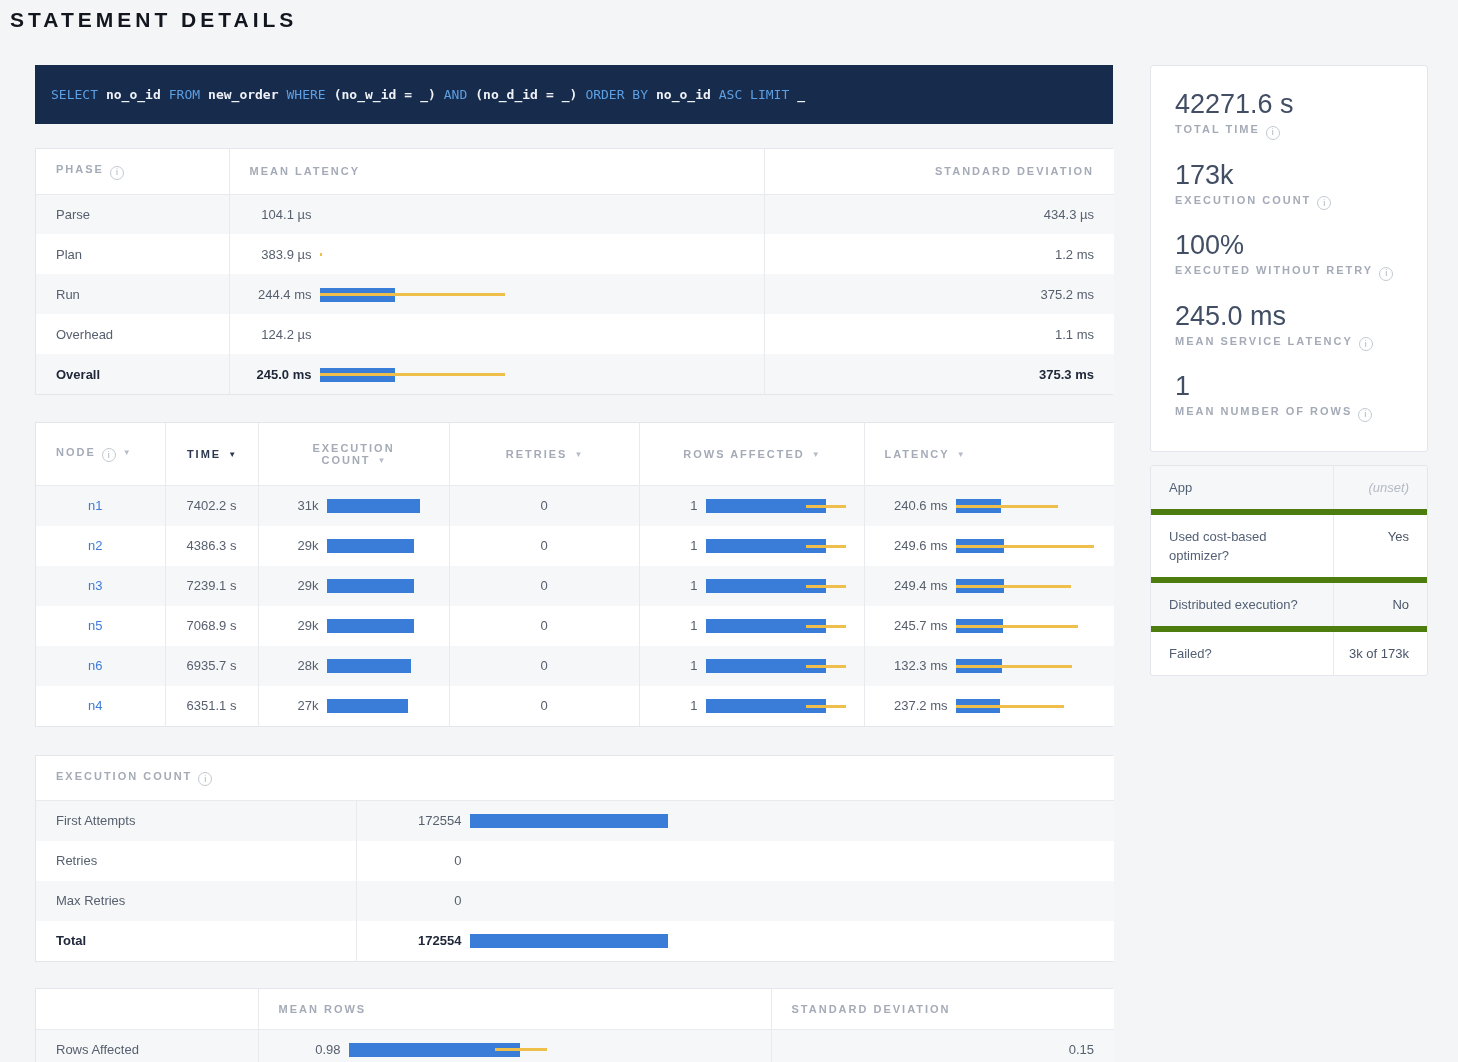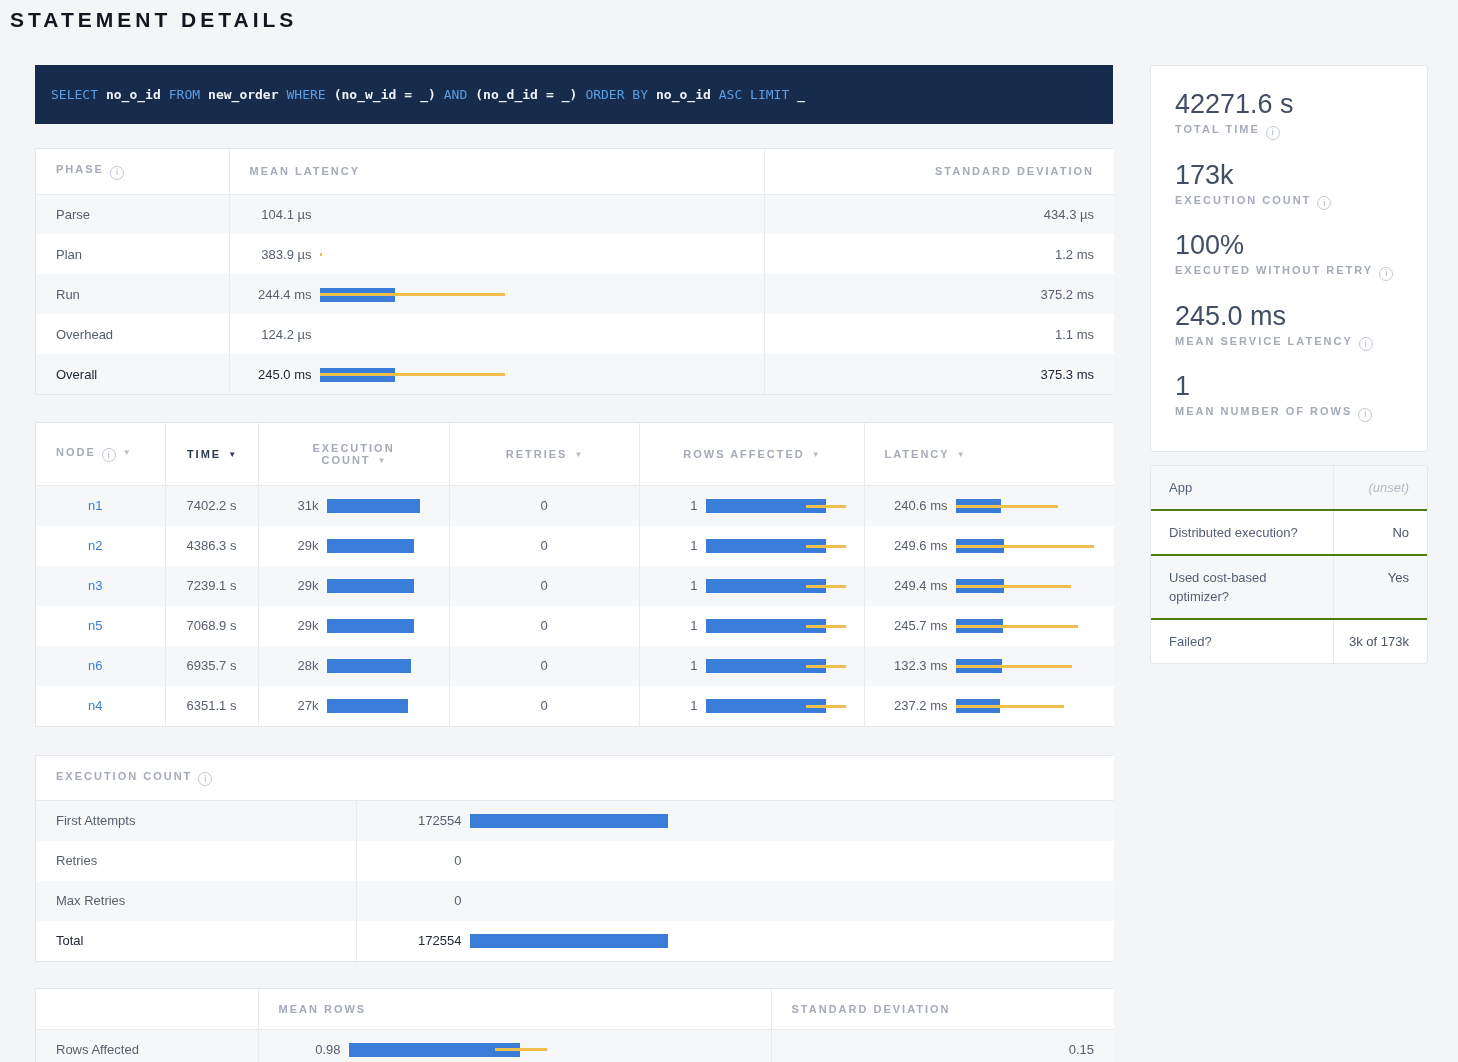--- a/index.html
+++ b/index.html
@@ -19,21 +19,21 @@
 
   
   .tbl-card { background:#0f172a; border:1px solid #e3e6ea; }
   table { width:100%; border-collapse:collapse; table-layout:fixed; }
   th { font-size:11px; font-weight:700; letter-spacing:2px; color:#a4abb7; text-align:left; padding:14px 20px; background:#fff; }
   td { font-size:13px; color:#57606e; height:40px; padding:0 20px; }
   tbody tr:nth-child(odd) td { background:#f6f7f8; }
   tbody tr:nth-child(even) td { background:#ffffff; }
   th + th, td + td { border-left:1px solid #e8eaee; }
   thead th { border-bottom:1px solid #e8eaee; }
-  tr.bold td, tr.bold td span { color:#20283a; font-weight:400; }
+  tr.bold td, tr.bold td span { color:#20283a; font-weight:700; }
 
   .right { text-align:right; }
   .center { text-align:center; }
 
   .valbar { display:flex; align-items:flex-end; }
   .val { flex:0 0 auto; text-align:right; margin-right:8px; white-space:nowrap; }
   .bar { position:relative; height:14px; flex:0 0 auto; }
   .bar-blue { position:absolute; left:0; top:0; height:14px; width:0; }
   .bar-yellow { position:absolute; top:calc(50% - 1.5px); height:3px; left:0; width:0; }
   .bw200 { width:200px; } .bw110 { width:110px; } .bw150 { width:150px; } .bw145 { width:145px; } .bw210 { width:210px; }
@@ -53,21 +53,21 @@
   .node-card th { padding:19px 20px; }
 
   
   .summary-card { background:#fff; border:1px solid #e3e6ea; border-radius:3px; padding:22px 24px 10px 24px; }
   .stat { margin-bottom:19px; }
   .stat-value { font-size:27px; font-weight:500; color:#414e64; line-height:32px; }
   .stat-label { font-size:11px; font-weight:700; letter-spacing:2px; color:#a4abb7; margin-top:3px; }
 
   
   .details-card { background:#fff; border:1px solid #e3e6ea; border-radius:3px; margin-top:13px; overflow:hidden; }
-  .details-row { display:flex; border-bottom:2px solid #4d7c0f; }
+  .details-row { display:flex; border-bottom:6px solid #4d7c0f; }
   .details-row:last-child { border-bottom:none; }
   .details-row:nth-child(odd) { background:#f6f7f8; }
   .d-label { flex:0 0 182px; padding:12px 12px 12px 18px; font-size:13px; color:#525f74; line-height:19px; }
   .d-value { flex:1; border-left:1px solid #e8eaee; padding:12px 18px 12px 10px; font-size:13px; color:#4a5568; text-align:right; line-height:19px; }
   .d-value .muted-italic { font-style:italic; color:#b4bac3; }
 </style>
 </head>
 <body>
 
 <div class="page">
@@ -502,26 +502,26 @@
         <div class="stat-label"><span>MEAN NUMBER OF ROWS</span><span class="info-icon">i</span></div>
       </div>
     </div>
 
     <div class="details-card">
       <div class="details-row">
         <div class="d-label">App</div>
         <div class="d-value"><span class="muted-italic">(unset)</span></div>
       </div>
       <div class="details-row">
+        <div class="d-label">Used cost-based optimizer?</div>
+        <div class="d-value"><span>Yes</span></div>
+      </div>
+      <div class="details-row">
         <div class="d-label">Distributed execution?</div>
         <div class="d-value"><span>No</span></div>
-      </div>
-      <div class="details-row">
-        <div class="d-label">Used cost-based optimizer?</div>
-        <div class="d-value"><span>Yes</span></div>
       </div>
       <div class="details-row">
         <div class="d-label">Failed?</div>
         <div class="d-value"><span>3k of 173k</span></div>
       </div>
     </div>
   </div>
 </div>
 
 </body></html>

